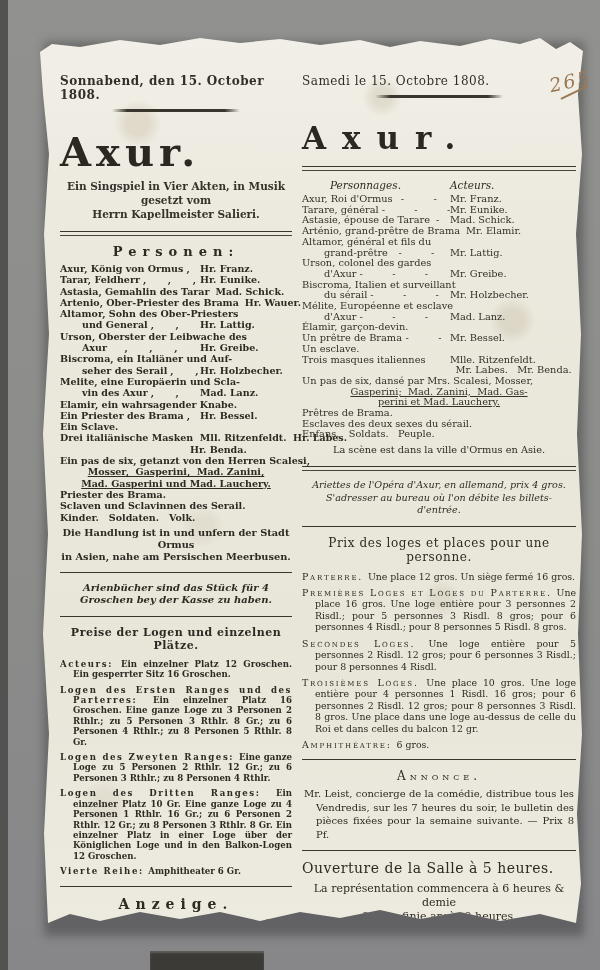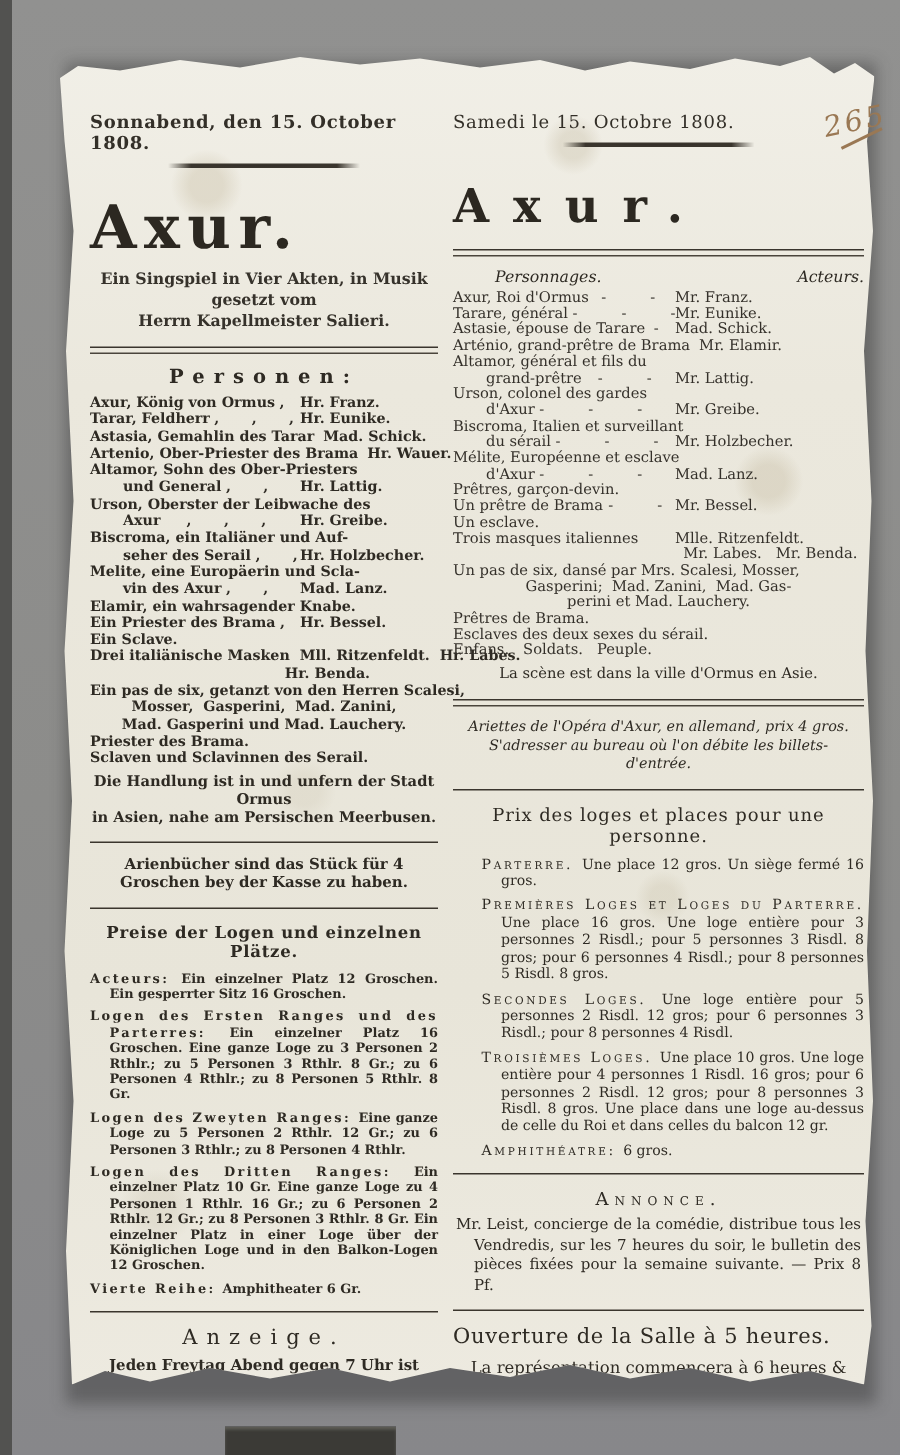--- a/index.html
+++ b/index.html
@@ -31,54 +31,54 @@
   .title-de{letter-spacing:5px;font-size:40px;}
   .title-fr{letter-spacing:16px;font-size:31px;font-weight:600;margin-top:22px;}
   .subtitle{text-align:center;font-size:10.5px;line-height:14px;margin-top:4px;color:#36322b;}
   .col-de .subtitle{font-weight:700;}
   .rule{height:0;border-top:1.5px solid #3a352d;margin:9px 0;}
   .rule-double{height:3px;border-top:1.3px solid #3a352d;border-bottom:1px solid #4a453c;margin:10px 0 8px;}
 
   .cast-header-de{text-align:center;font-size:13px;font-weight:700;letter-spacing:6px;margin:2px 0 4px;}
   .cast-header-row{display:flex;font-style:italic;font-size:10.5px;margin:2px 0 3px;}
   .cast-header-row .c1{flex:1;text-align:left;padding-left:28px;}
-  .cast-header-row .c2{width:126px;text-align:right;padding-left:14px;}
+  .cast-header-row .c2{width:126px;text-align:left;padding-left:14px;}
 
   .cast{font-size:9.5px;}
   .col-de .cast{font-weight:700;line-height:11.3px;}
   .col-fr .cast{line-height:10.7px;font-size:9.8px;color:#34302a;}
   .cast-line{display:flex;align-items:baseline;}
   .cast-line .role{white-space:pre;}
   .cast-line .leader{flex:1 1 auto;text-align:center;white-space:pre;overflow:hidden;letter-spacing:5px;padding:0 3px;}
   .col-de .cast-line .actor{width:92px;flex:0 0 auto;white-space:nowrap;}
   .col-fr .cast-line .actor{width:126px;flex:0 0 auto;white-space:nowrap;}
   .cast-line.indent .role{padding-left:22px;}
   .cast-line.noact .role{flex:1 1 auto;}
-  .cast-line.centered{display:block;text-align:center;}
+  .cast-line.centered{display:block;text-align:center;text-decoration:underline;}
   .cast-line.pushright{display:block;padding-left:56%;}
 
   .scene-note{text-align:center;font-size:9.8px;line-height:12px;margin-top:4px;}
   .col-de .scene-note{font-weight:700;}
 
-  .aria-note{text-align:center;font-size:9.6px;line-height:12.5px;margin:2px 4px;}
+  .aria-note{text-align:center;font-size:9.6px;line-height:12.5px;margin:2px 4px;font-style:italic;}
   .col-de .aria-note{font-weight:700;font-size:10px;}
   .col-fr .aria-note{font-style:italic;}
 
   .prices-header{text-align:center;font-size:11px;margin:4px 0 7px;}
   .col-de .prices-header{font-weight:700;letter-spacing:.5px;}
   .col-fr .prices-header{font-size:12px;letter-spacing:.6px;}
 
   .price-para{margin:0 0 5px;padding-left:13px;text-indent:-13px;text-align:justify;}
   .col-de .price-para{font-size:8.6px;line-height:10.4px;font-weight:700;}
-  .col-fr .price-para{font-size:9.4px;line-height:11.4px;margin-left:19px;}
+  .col-fr .price-para{font-size:9.4px;line-height:11.4px;}
   .col-de .price-head{letter-spacing:1.6px;}
   .col-fr .price-head{font-variant:small-caps;letter-spacing:1.8px;}
 
   .notice-header{text-align:center;margin:6px 0 4px;}
-  .col-de .notice-header{font-size:14px;font-weight:400;letter-spacing:6px;}
+  .col-de .notice-header{font-size:14px;font-weight:700;letter-spacing:6px;}
   .col-fr .notice-header{font-size:12px;letter-spacing:4px;font-variant:small-caps;}
   .notice-para{font-size:10px;line-height:13.5px;text-align:center;margin:0 2px;}
   .col-de .notice-para{font-weight:700;}
   .col-fr .notice-para{text-align:justify;padding-left:12px;text-indent:-12px;}
 
   .closing-big{text-align:left;margin:8px 0 6px;}
   .col-fr .closing-big{font-size:14px;letter-spacing:.5px;}
   .closing-small{text-align:center;font-size:11px;line-height:14px;}
 
   .handwritten{position:absolute;left:549px;top:70px;transform:rotate(-12deg);
@@ -179,20 +179,23 @@
             <span class="role">Ein pas de six, getanzt von den Herren Scalesi,</span>
           </div>
           <div class="cast-line centered"><span class="role">Mosser,  Gasperini,  Mad. Zanini,</span></div>
           <div class="cast-line centered"><span class="role">Mad. Gasperini und Mad. Lauchery.</span></div>
           <div class="cast-line noact">
             <span class="role">Priester des Brama.</span>
           </div>
           <div class="cast-line noact">
             <span class="role">Sclaven und Sclavinnen des Serail.</span>
           </div>
+          <div class="cast-line noact">
+            <span class="role">Kinder.   Soldaten.   Volk.</span>
+          </div>
         </div>
       <div class="scene-note">
         <div>Die Handlung ist in und unfern der Stadt Ormus</div>
         <div>in Asien, nahe am Persischen Meerbusen.</div>
       </div>
       <div class="rule"></div>
       <div class="aria-note">Arienbücher sind das Stück für 4 Groschen bey der Kasse zu haben.</div>
       <div class="rule"></div>
       <div class="prices-header">Preise der Logen und einzelnen Plätze.</div>
       <div>
@@ -264,21 +267,21 @@
           </div>
           <div class="cast-line noact">
             <span class="role">Mélite, Européenne et esclave</span>
           </div>
           <div class="cast-line indent">
             <span class="role">d'Axur</span>
             <span class="leader">-   -   -   -   -</span>
             <span class="actor">Mad. Lanz.</span>
           </div>
           <div class="cast-line noact">
-            <span class="role">Prêtres, garçon-devin.</span>
+            <span class="role">Élamir, garçon-devin.</span>
           </div>
           <div class="cast-line">
             <span class="role">Un prêtre de Brama</span>
             <span class="leader">-   -</span>
             <span class="actor">Mr. Bessel.</span>
           </div>
           <div class="cast-line noact">
             <span class="role">Un esclave.</span>
           </div>
           <div class="cast-line">

